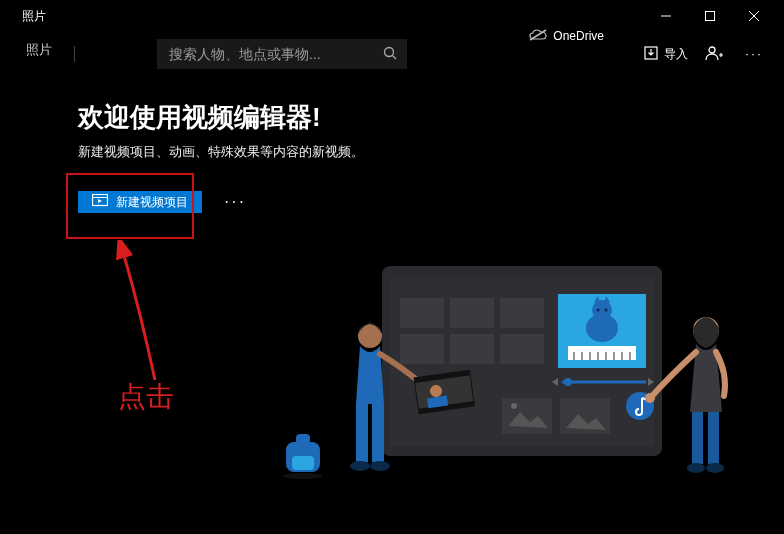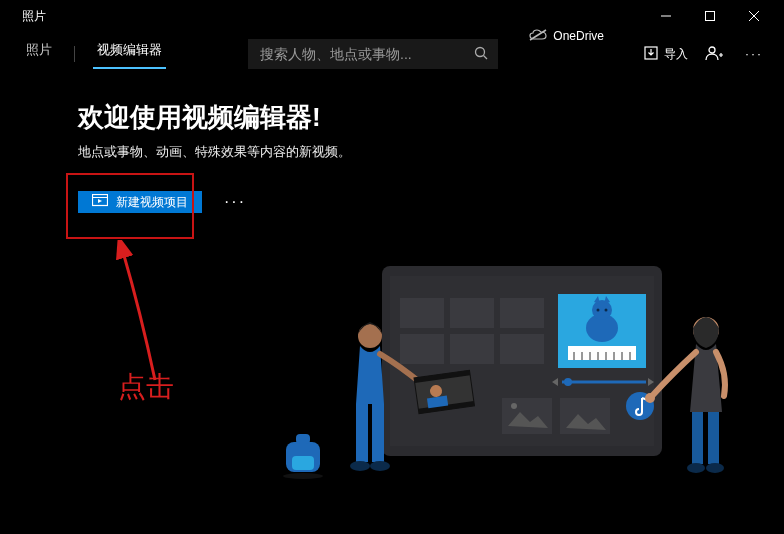--- a/index.html
+++ b/index.html
@@ -69,21 +69,21 @@
   
   .anno-box {
     position: absolute; border: 2px solid #c81414;
     left: 66px; top: 173px; width: 128px; height: 66px;
     pointer-events: none;
   }
   .anno-arrow {
     position: absolute; left: 85px; top: 240px; pointer-events: none;
   }
   .anno-label {
-    position: absolute; left: 118px; top: 368px;
+    position: absolute; left: 118px; top: 378px;
     color: #d81e1e; font-size: 28px; font-weight: 500;
     pointer-events: none;
   }
   
   .illus {
     position: absolute; left: 272px; top: 266px; width: 470px; height: 240px;
   }
 </style>
 </head>
 <body>
@@ -114,21 +114,20 @@
     <svg width="10" height="10">
         <line x1="0" y1="0" x2="10" y2="10" stroke-width="1"></line>
         <line x1="10" y1="0" x2="0" y2="10" stroke-width="1"></line>
       </svg>
   </div>
 </div>
 
 <div class="tabbar">
   <div class="tab">照片</div>
   <div class="divider"></div>
-  <div class="tab active">视频编辑器</div>
 
   <div class="searchbox">
     <input placeholder="搜索人物、地点或事物..." style="">
     <span>
       <svg width="14" height="14" viewBox="0 0 14 14">
         <circle cx="6" cy="6" r="4.5" fill="none" stroke="#aaa" stroke-width="1.3"></circle>
         <line x1="9.5" y1="9.5" x2="13" y2="13" stroke="#aaa" stroke-width="1.3"></line>
       </svg>
     </span>
   </div>
@@ -153,21 +152,21 @@
       </span>
     </div>
     <div class="icon-btn">
       <span style="letter-spacing:2px;">···</span>
     </div>
   </div>
 </div>
 
 <div class="main">
   <div class="welcome">欢迎使用视频编辑器!</div>
-  <div class="subtitle">地点或事物、动画、特殊效果等内容的新视频。</div>
+  <div class="subtitle">新建视频项目、动画、特殊效果等内容的新视频。</div>
   <div class="btn-row">
     <button class="new-btn">
       <span>
         <svg width="16" height="14" viewBox="0 0 16 14">
           <rect x="0.5" y="0.5" width="15" height="11" fill="none" stroke="#fff" stroke-width="1.2"></rect>
           <rect x="0.5" y="0.5" width="15" height="3" fill="none" stroke="#fff" stroke-width="1"></rect>
           <path d="M6 5 L10 7 L6 9 Z" fill="#fff"></path>
         </svg>
       </span>
       <span>新建视频项目</span>

